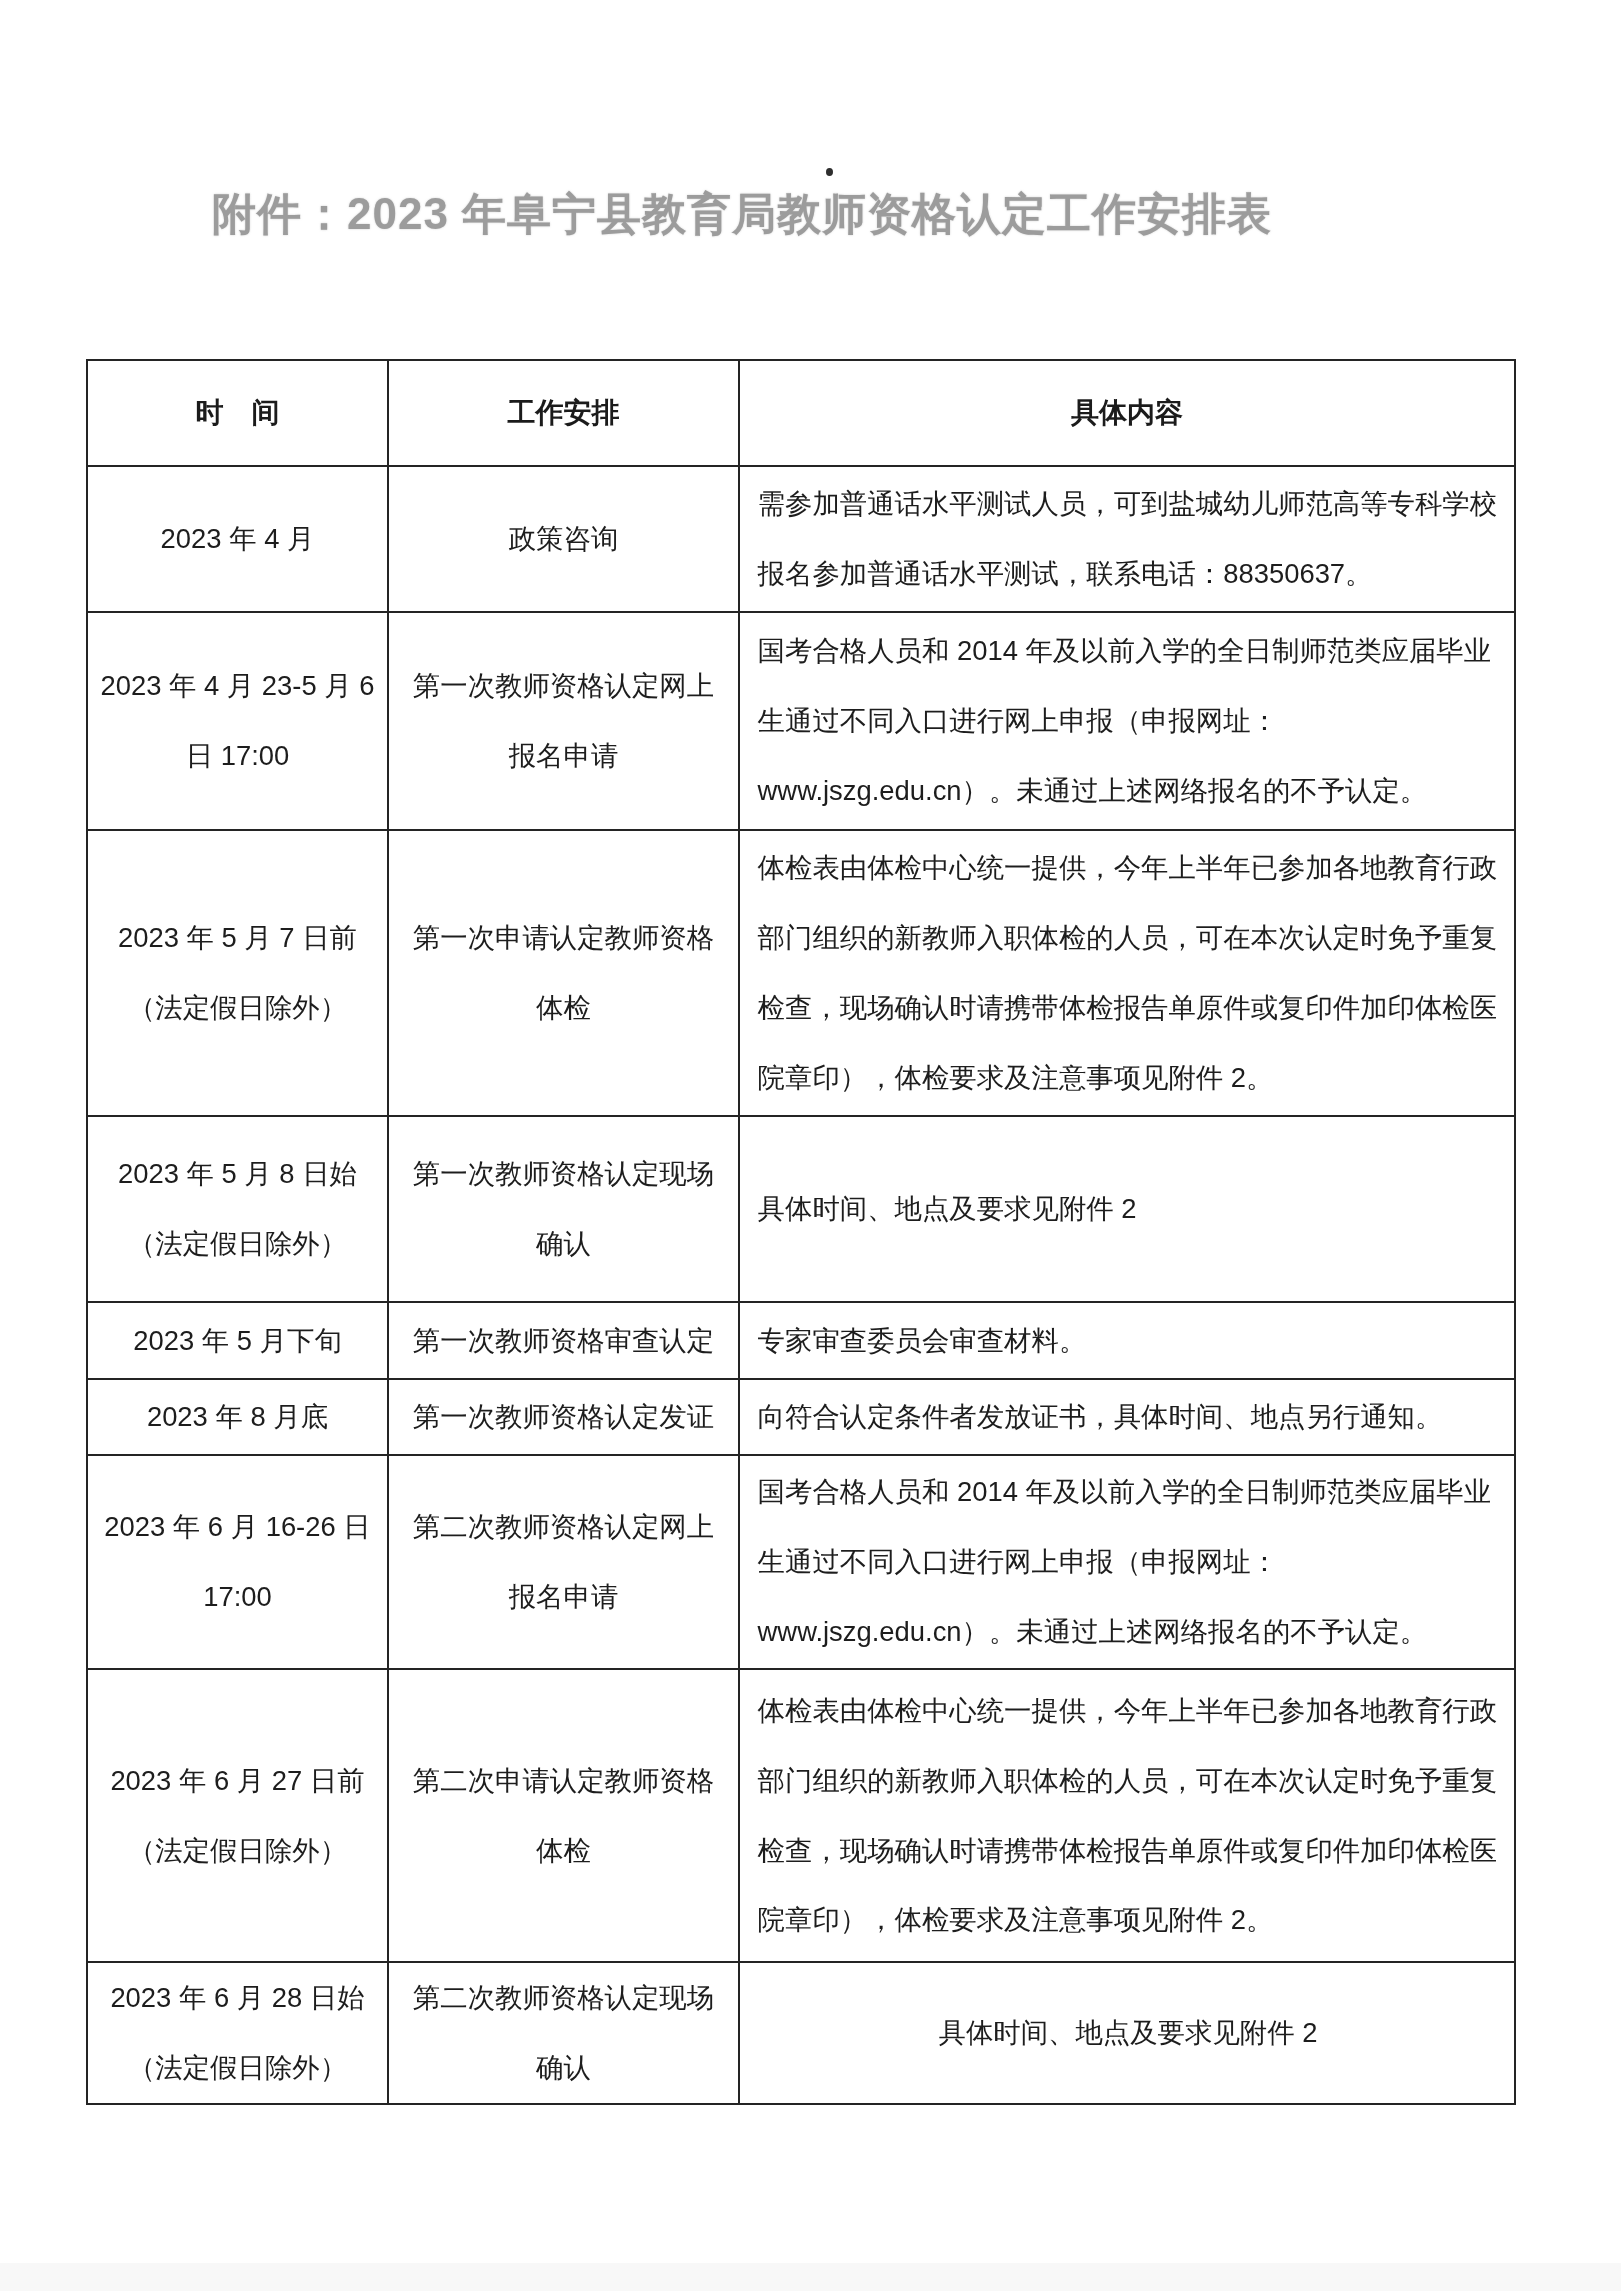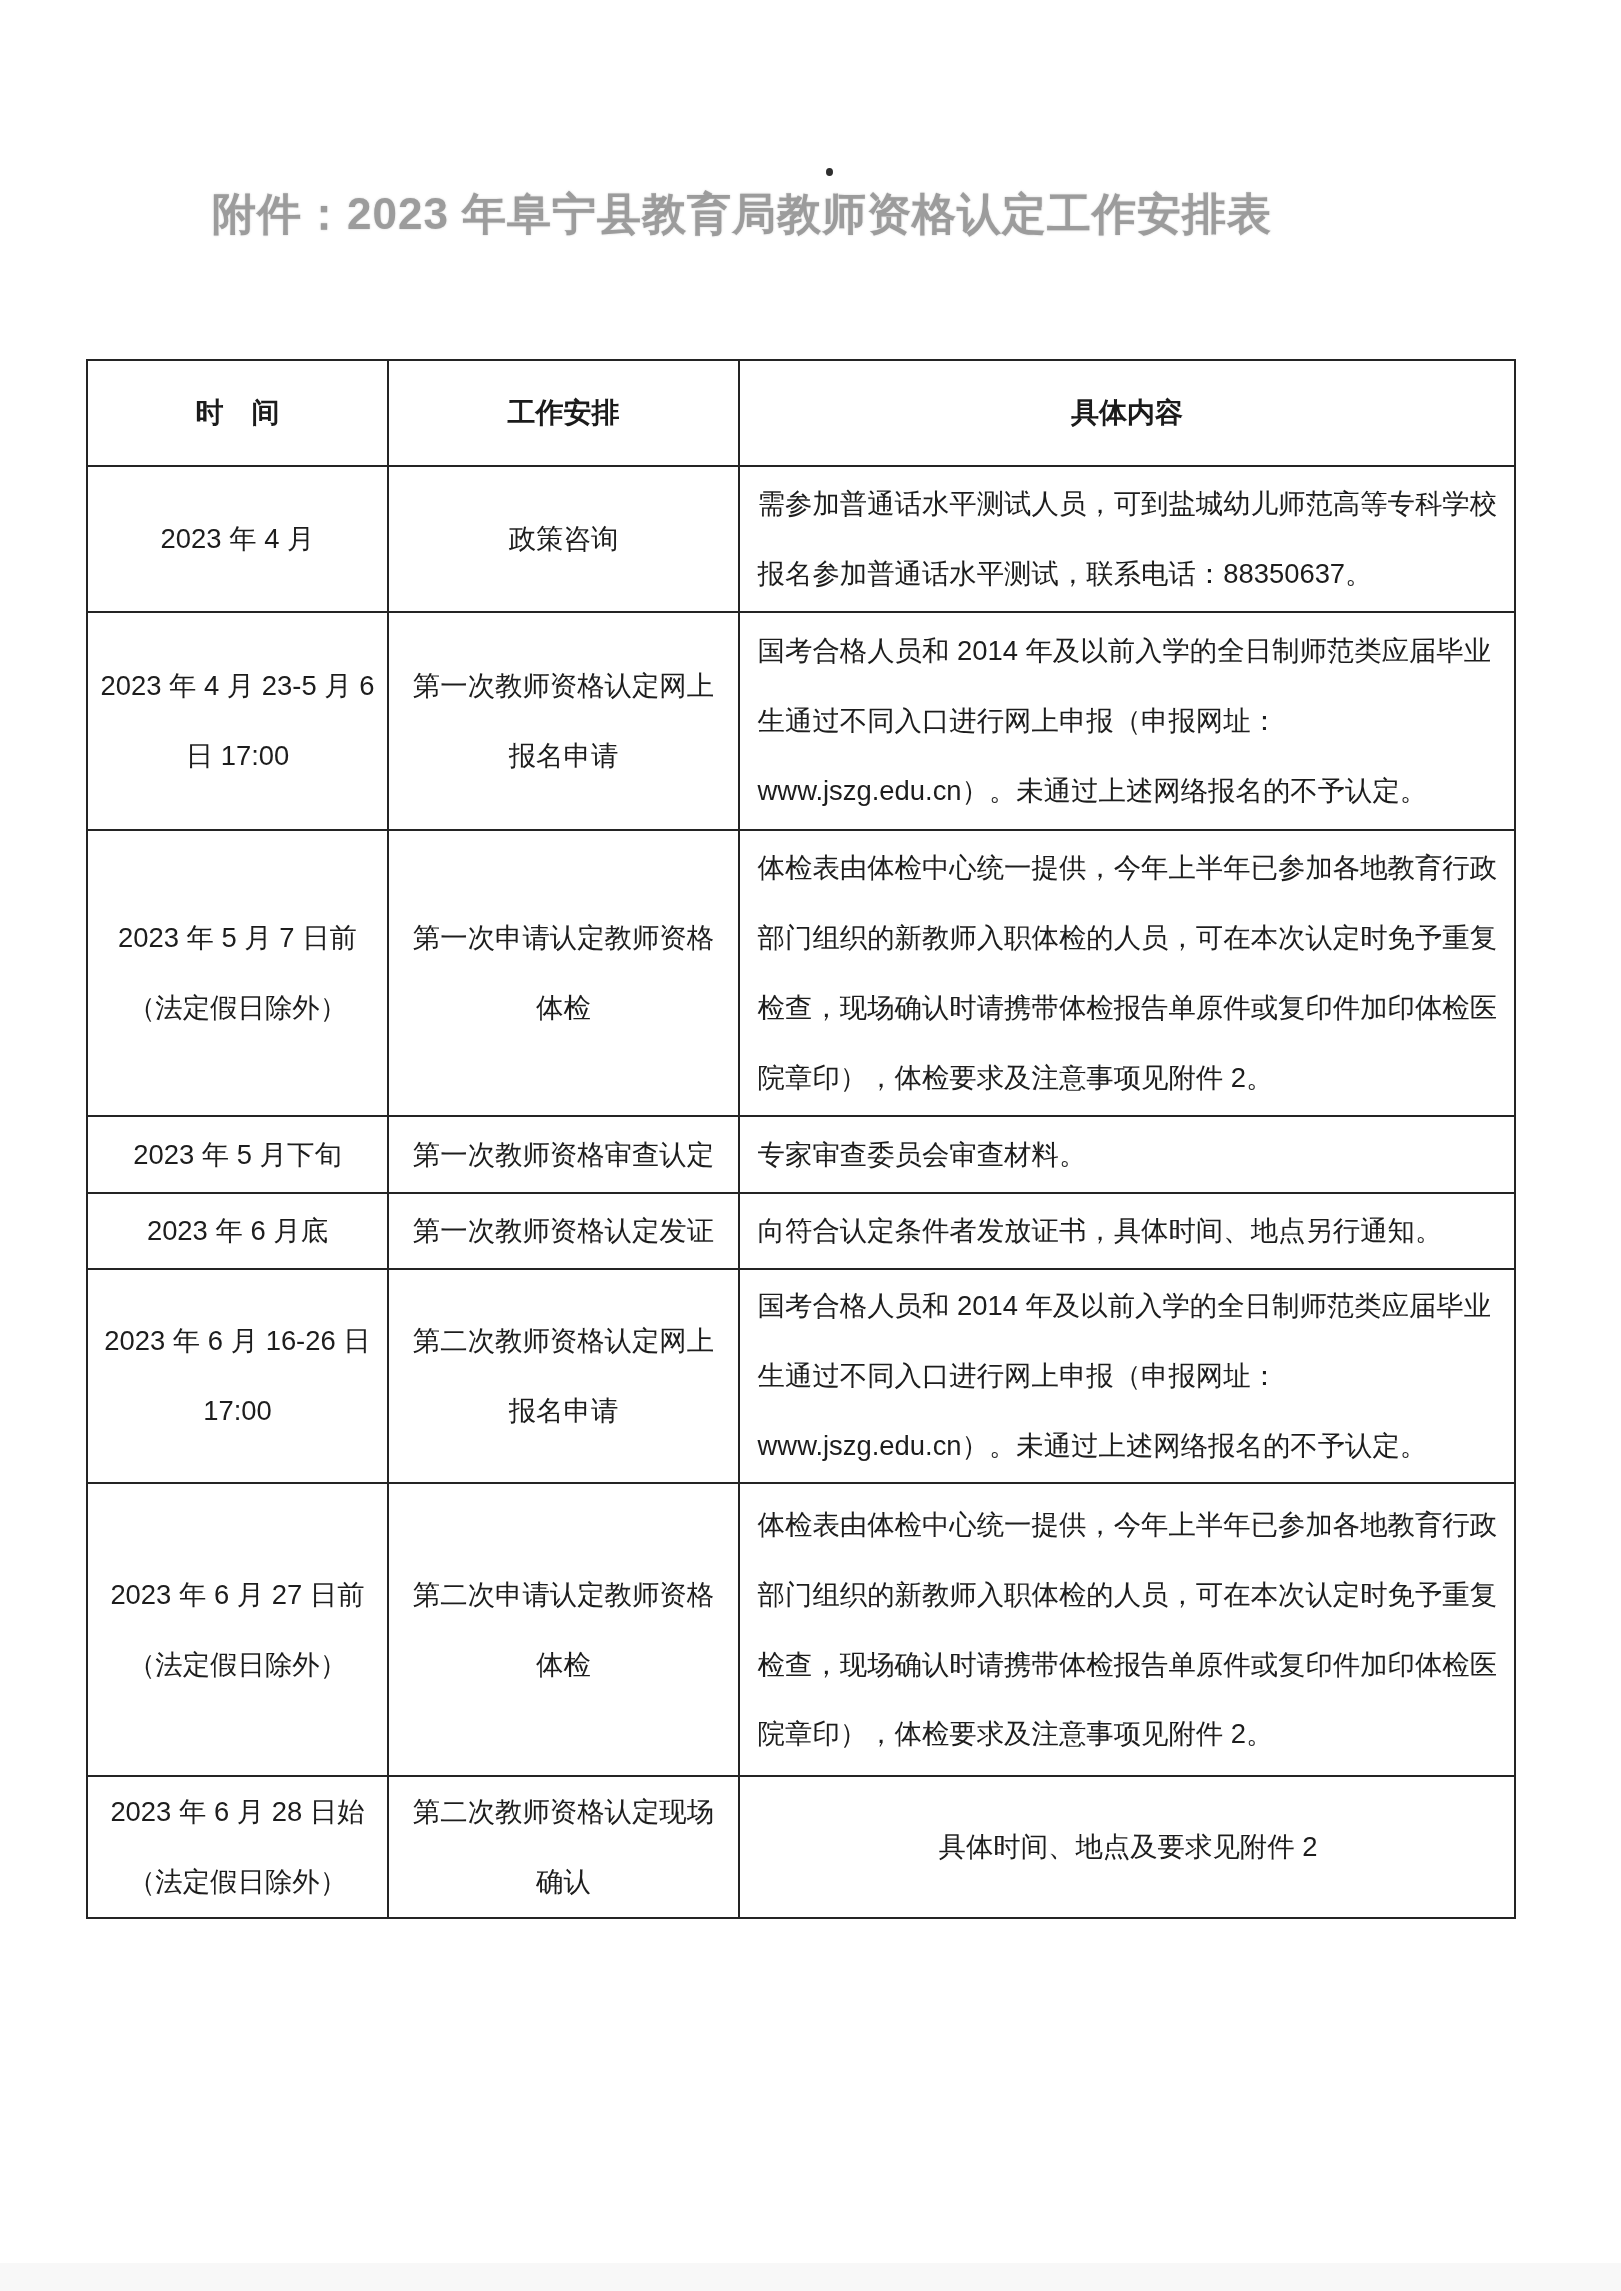--- a/index.html
+++ b/index.html
@@ -125,27 +125,34 @@
 报名申请</td>
         <td class="content">国考合格人员和 2014 年及以前入学的全日制师范类应届毕业生通过不同入口进行网上申报（申报网址：www.jszg.edu.cn）。未通过上述网络报名的不予认定。</td>
       </tr>
       <tr class="rh3">
         <td class="time">2023 年 5 月 7 日前
 （法定假日除外）</td>
         <td class="task">第一次申请认定教师资格
 体检</td>
         <td class="content">体检表由体检中心统一提供，今年上半年已参加各地教育行政部门组织的新教师入职体检的人员，可在本次认定时免予重复检查，现场确认时请携带体检报告单原件或复印件加印体检医院章印），体检要求及注意事项见附件 2。</td>
       </tr>
+      <tr class="rh4">
+        <td class="time">2023 年 5 月 8 日始
+（法定假日除外）</td>
+        <td class="task">第一次教师资格认定现场
+确认</td>
+        <td class="content">具体时间、地点及要求见附件 2</td>
+      </tr>
       <tr class="rh5">
         <td class="time">2023 年 5 月下旬</td>
         <td class="task">第一次教师资格审查认定</td>
         <td class="content">专家审查委员会审查材料。</td>
       </tr>
       <tr class="rh6">
-        <td class="time">2023 年 6 月底</td>
+        <td class="time">2023 年 8 月底</td>
         <td class="task">第一次教师资格认定发证</td>
         <td class="content">向符合认定条件者发放证书，具体时间、地点另行通知。</td>
       </tr>
       <tr class="rh7">
         <td class="time">2023 年 6 月 16-26 日
 17:00</td>
         <td class="task">第二次教师资格认定网上
 报名申请</td>
         <td class="content">国考合格人员和 2014 年及以前入学的全日制师范类应届毕业生通过不同入口进行网上申报（申报网址：www.jszg.edu.cn）。未通过上述网络报名的不予认定。</td>
       </tr>

